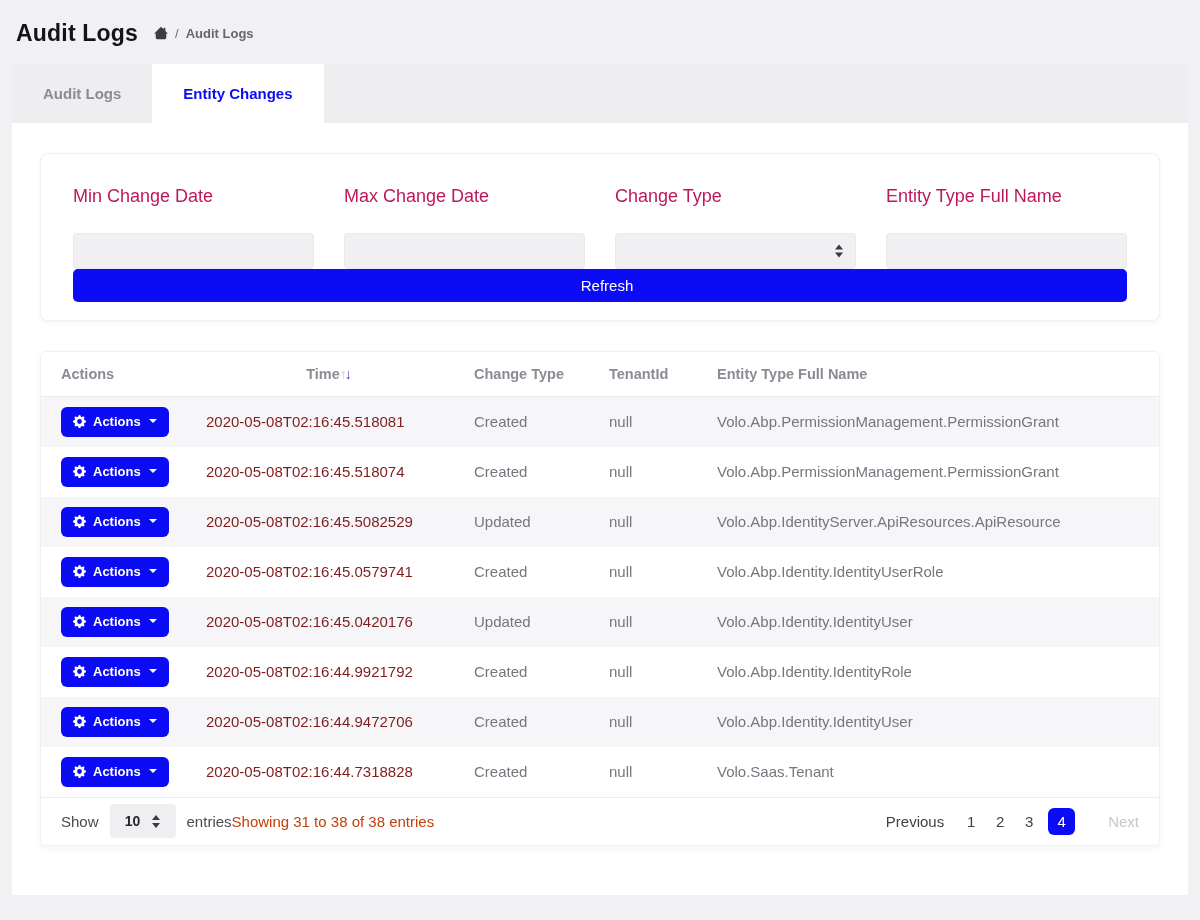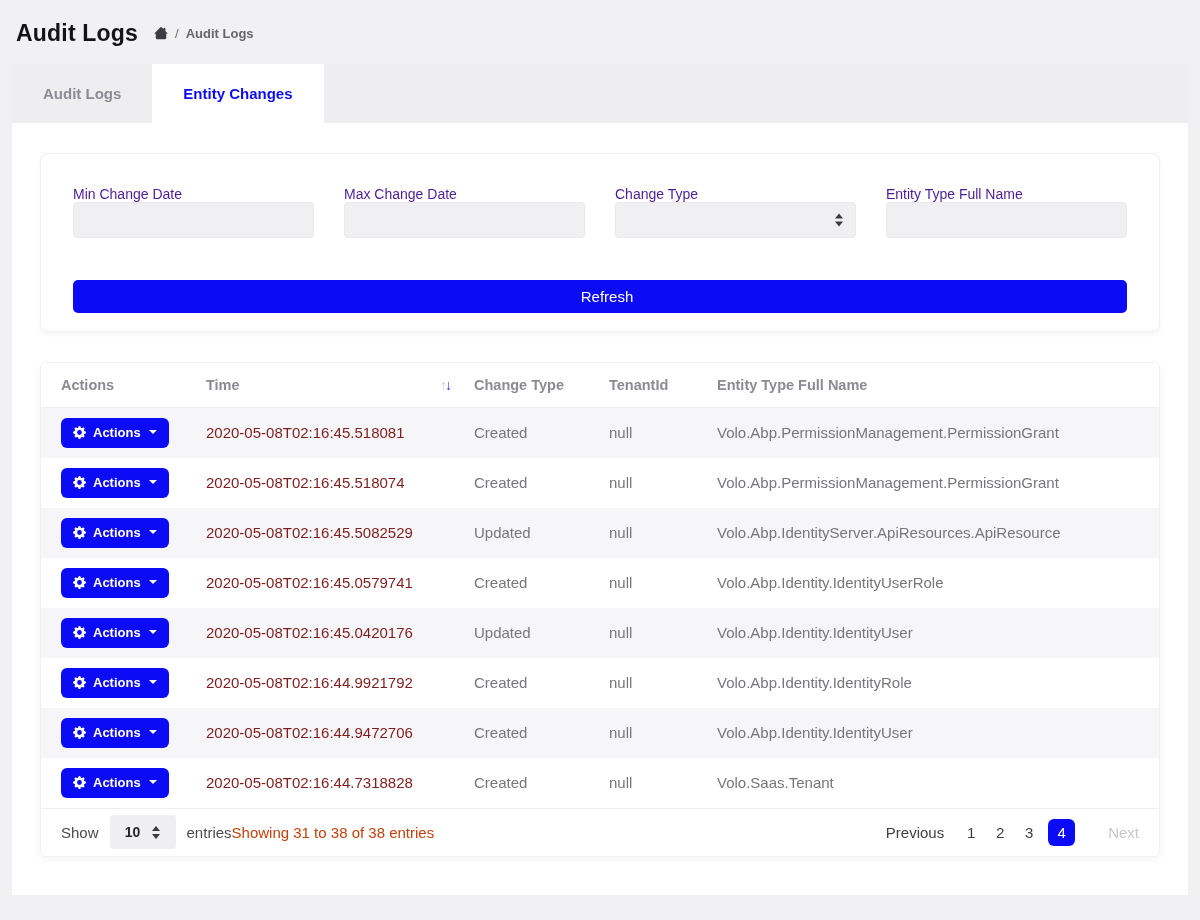--- a/index.html
+++ b/index.html
@@ -25,34 +25,34 @@
   .tabs { margin:0 12px; background:#eeeef1; display:flex; height:59px; }
   .tab { padding:0 31px; display:flex; align-items:center; font-size:15px; font-weight:700; color:#8b8b93; cursor:pointer; }
   .tab.active { background:#fff; color:var(--blue); }
 
   
   .panel { margin:0 12px; background:#fff; height:772px; padding:30px 28px 0; }
 
   
   .filter-card { border:1px solid #eff0f2; border-radius:8px; box-shadow:0 2px 5px rgba(30,30,60,.05); padding:32px 32px 18px; background:#fff; }
   .filter-grid { display:grid; grid-template-columns:repeat(4,1fr); column-gap:30px; }
-  .f-label { display:block; font-size:14px; color:#4c1d95; margin-bottom:0; }
+  .f-label { display:block; font-size:18px; color:#be185d; margin-bottom:26px; }
   .f-input { width:100%; height:36px; background:#f0f0f2; border:1px solid #e9e9ec; border-radius:4px; padding:0 10px; font:inherit; font-size:14px; color:#333; }
   .f-select { position:relative; width:100%; height:36px; background:#f0f0f2; border:1px solid #e9e9ec; border-radius:4px; cursor:pointer; }
   .updown { position:absolute; right:12px; top:50%; transform:translateY(-50%); display:flex; flex-direction:column; gap:3px; }
   .tri-up { width:0; height:0; border-left:4px solid transparent; border-right:4px solid transparent; border-bottom:5px solid #3a3a40; }
   .tri-down { width:0; height:0; border-left:4px solid transparent; border-right:4px solid transparent; border-top:5px solid #3a3a40; }
-  .refresh-btn { margin-top:42px; width:100%; height:33px; background:var(--blue); color:#fff; border:none; border-radius:5px; font-size:15px; font-family:inherit; cursor:pointer;padding-left:20px; }
+  .refresh-btn { width:100%; height:33px; background:var(--blue); color:#fff; border:none; border-radius:5px; font-size:15px; font-family:inherit; cursor:pointer;padding-left:20px; }
 
   
   .table-card { margin-top:30px; border:1px solid #f0f0f3; border-radius:6px; box-shadow:0 3px 7px rgba(30,30,60,.05); overflow:hidden; background:#fff; }
   table { width:100%; border-collapse:collapse; table-layout:fixed; font-size:15px; }
   thead th { padding:14px 12px; text-align:left; color:#8b8b93; font-weight:700; font-size:14.5px; border-bottom:1px solid #ededf0; background:#fff; }
   thead th.first, tbody td.first { padding-left:20px; }
-  .th-time { display:flex; align-items:center; justify-content:space-between; }
+  .th-time { display:flex; align-items:center; justify-content:center; }
   .sort-ic { font-size:14px; letter-spacing:-2px; cursor:pointer; }
   .sort-ic .up { color:#c9c9d4; }
   .sort-ic .down { color:#3434f0; }
   tbody td { padding:0 12px; height:50px; color:#76767e; white-space:nowrap; overflow:hidden; }
   tbody td.time { color:#7f1d1d; }
   tbody tr:nth-child(odd) { background:#f6f6f8; }
   .actions-btn { display:inline-flex; align-items:center; gap:7px; background:var(--blue); color:#fff; border:none; border-radius:6px; padding:7px 12px 8px; font-size:13px; font-weight:600; font-family:inherit; cursor:pointer; }
   .gear-ic { width:13px; height:13px; fill:#fff; display:block; }
   .caret { width:0; height:0; border-left:4px solid transparent; border-right:4px solid transparent; border-top:4px solid #fff; margin-left:1px; }
 

